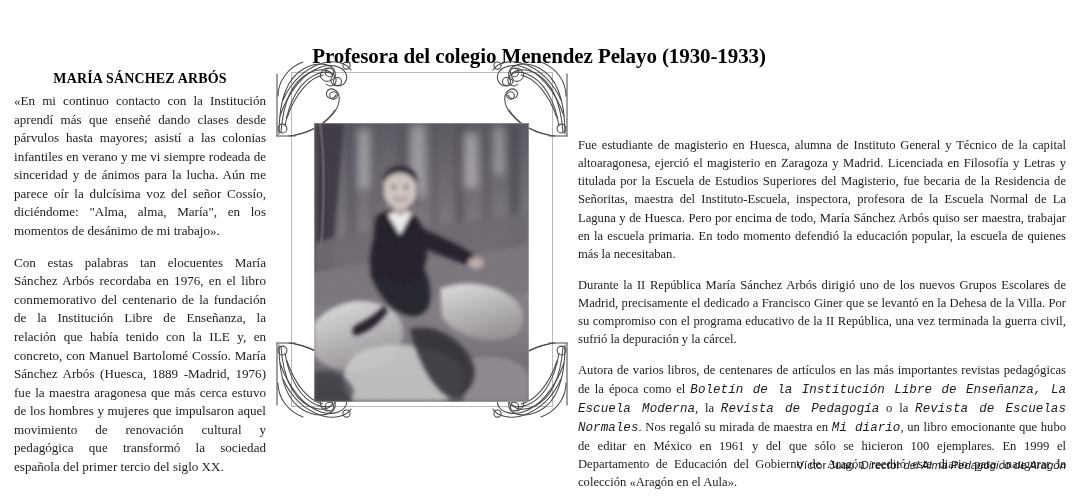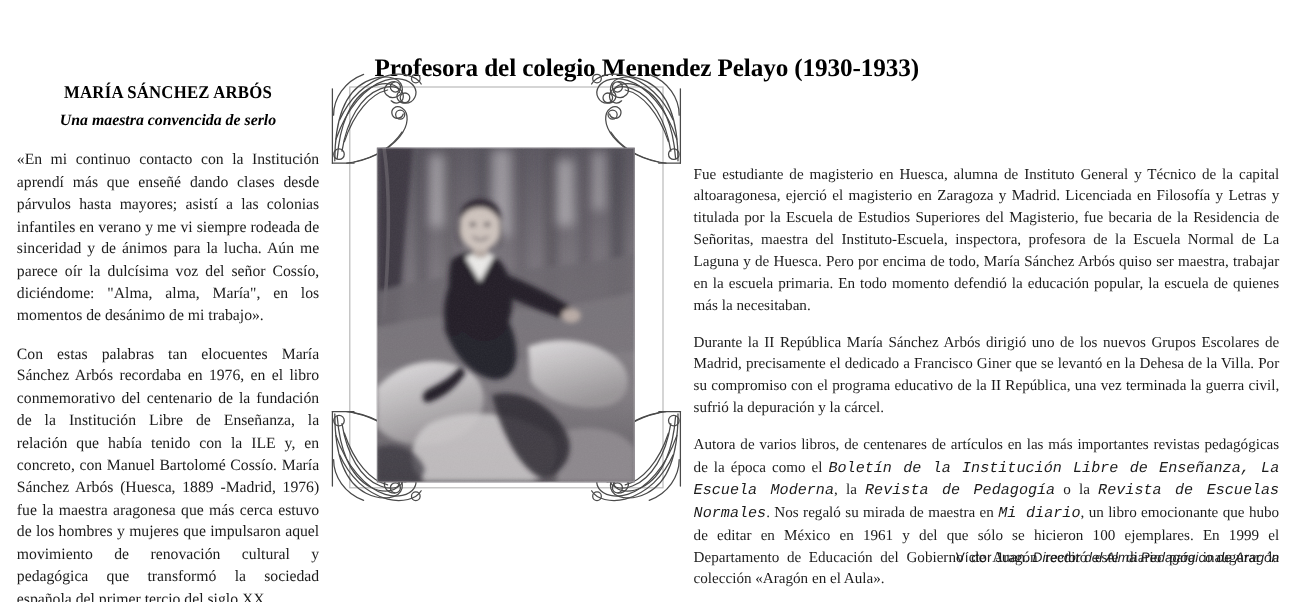--- a/index.html
+++ b/index.html
@@ -137,21 +137,20 @@
   .byline .who { font-weight: normal; }
   .byline .role { font-style: italic; }
 </style>
 </head>
 <body>
 
 <div class="page-title">Profesora del colegio Menendez Pelayo (1930-1933)</div>
 
 <div class="left-col">
   <div class="author-name">MARÍA SÁNCHEZ ARBÓS</div>
-  <div class="author-sub">Una maestra convencida de serlo</div>
   <p class="body">«En mi continuo contacto con la Institución aprendí más que enseñé dando clases desde párvulos hasta mayores; asistí a las colonias infantiles en verano y me vi siempre rodeada de sinceridad y de ánimos para la lucha. Aún me parece oír la dulcísima voz del señor Cossío, diciéndome: "Alma, alma, María", en los momentos de desánimo de mi trabajo».</p>
   <p class="body">Con estas palabras tan elocuentes María Sánchez Arbós recordaba en 1976, en el libro conmemorativo del centenario de la fundación de la Institución Libre de Enseñanza, la relación que había tenido con la ILE y, en concreto, con Manuel Bartolomé Cossío. María Sánchez Arbós (Huesca, 1889 -Madrid, 1976) fue la maestra aragonesa que más cerca estuvo de los hombres y mujeres que impulsaron aquel movimiento de renovación cultural y pedagógica que transformó la sociedad española del primer tercio del siglo XX.</p>
 </div>
 
 <div class="frame-wrap">
   <div class="frame-rule"></div>
 
   <div class="corner tl">
     <svg viewBox="0 0 82 82" xmlns="http://www.w3.org/2000/svg">
       <g fill="none" stroke="#4a4a4a" stroke-width="1.05" stroke-linecap="round">

